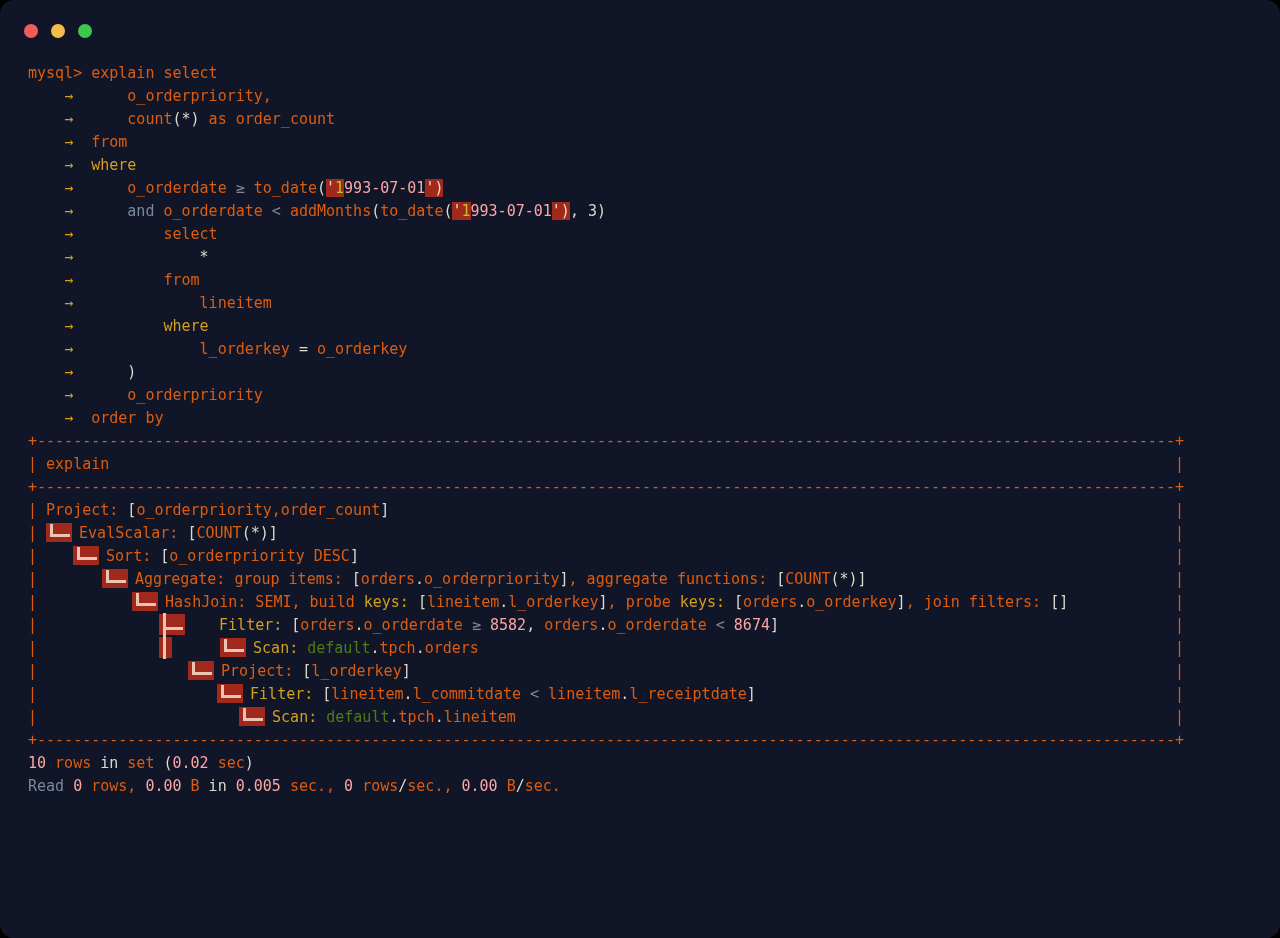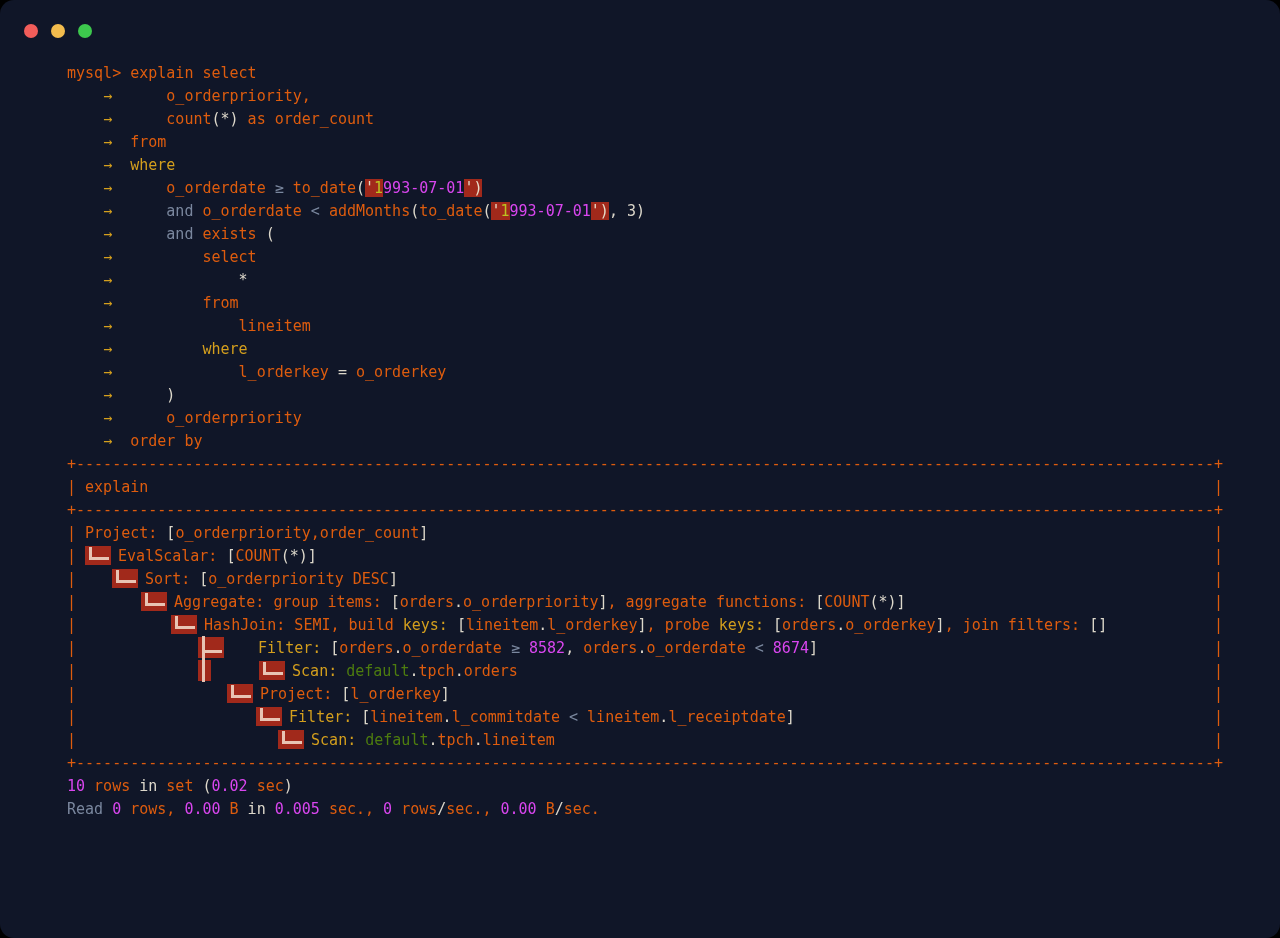--- a/index.html
+++ b/index.html
@@ -12,24 +12,24 @@
     font-family:"DejaVu Sans Mono","Liberation Mono",monospace;
     font-size:15px;
     line-height:23px;
   }
   .titlebar{position:absolute;top:0;left:0;right:0;height:52px;}
   .dot{position:absolute;top:24px;width:14px;height:14px;border-radius:50%;}
   .dot.close{left:24px;}
   .dot.min{left:51px;}
   .dot.max{left:78px;}
   .content{position:absolute;left:28px;top:62px;right:10px;bottom:0;}
-  .line{white-space:pre;height:23px;line-height:23px;position:relative;margin-left:39px;}
+  .line{white-space:pre;height:23px;line-height:23px;position:relative;}
   .c-o{color:#de5c0e;}          
   .c-y{color:#d49f1d;}          
-  .c-g{color:#d946ef;}          
+  .c-g{color:#fca5a5;}          
   .c-s{color:#7a879e;}          
   .c-w{color:#ddd8cb;}          
   .c-k{color:#4d7c0f;}          
   .c-rq{color:#e8dcc8;background:#a1291b;}
   .c-rg{color:#bcc320;background:#a1291b;}
   .sp{display:inline-block;height:1px;}
   .conn{display:inline-block;position:relative;background:#a1291b;vertical-align:middle;margin-top:-3px;}
   .conn.elbow{width:26px;height:19px;}
   .conn.elbow::before{content:"";position:absolute;left:4px;top:1px;right:2px;bottom:5px;
     border-left:3px solid #e8c4b4;border-bottom:3px solid #e8c4b4;}
@@ -51,21 +51,20 @@
   </div>
   <div class="content">
     <div id="sql-block">
         <div class="line"><span class="c-o">mysql&gt; </span><span class="c-o">explain select</span></div>
         <div class="line"><span>    </span><span class="c-y">→</span><span>  </span><span class="c-o">    o_orderpriority,</span></div>
         <div class="line"><span>    </span><span class="c-y">→</span><span>  </span><span class="c-o">    count</span><span class="c-w">(*)</span><span class="c-o"> as order_count</span></div>
         <div class="line"><span>    </span><span class="c-y">→</span><span>  </span><span class="c-o">from</span></div>
         <div class="line"><span>    </span><span class="c-y">→</span><span>  </span><span class="c-y">where</span></div>
         <div class="line"><span>    </span><span class="c-y">→</span><span>  </span><span class="c-o">    o_orderdate </span><span class="c-s">≥</span><span class="c-o"> to_date</span><span class="c-w">(</span><span class="c-rq">'</span><span class="c-rg">1</span><span class="c-g">993-07-01</span><span class="c-rq">')</span></div>
         <div class="line"><span>    </span><span class="c-y">→</span><span>  </span><span class="c-s">    and</span><span class="c-o"> o_orderdate </span><span class="c-s">&lt;</span><span class="c-o"> addMonths</span><span class="c-w">(</span><span class="c-o">to_date</span><span class="c-w">(</span><span class="c-rq">'</span><span class="c-rg">1</span><span class="c-g">993-07-01</span><span class="c-rq">')</span><span class="c-w">, 3)</span></div>
-        <div class="line"><span>    </span><span class="c-y">→</span><span>  </span><span class="c-s">    and</span><span class="c-o"> exists </span><span class="c-w">(</span></div>
         <div class="line"><span>    </span><span class="c-y">→</span><span>  </span><span class="c-o">        select</span></div>
         <div class="line"><span>    </span><span class="c-y">→</span><span>  </span><span class="c-w">            *</span></div>
         <div class="line"><span>    </span><span class="c-y">→</span><span>  </span><span class="c-o">        from</span></div>
         <div class="line"><span>    </span><span class="c-y">→</span><span>  </span><span class="c-o">            lineitem</span></div>
         <div class="line"><span>    </span><span class="c-y">→</span><span>  </span><span class="c-y">        where</span></div>
         <div class="line"><span>    </span><span class="c-y">→</span><span>  </span><span class="c-o">            l_orderkey </span><span class="c-w">=</span><span class="c-o"> o_orderkey</span></div>
         <div class="line"><span>    </span><span class="c-y">→</span><span>  </span><span class="c-w">    )</span></div>
         <div class="line"><span>    </span><span class="c-y">→</span><span>  </span><span class="c-o">    o_orderpriority</span></div>
         <div class="line"><span>    </span><span class="c-y">→</span><span>  </span><span class="c-o">order by</span></div>
       </div>

